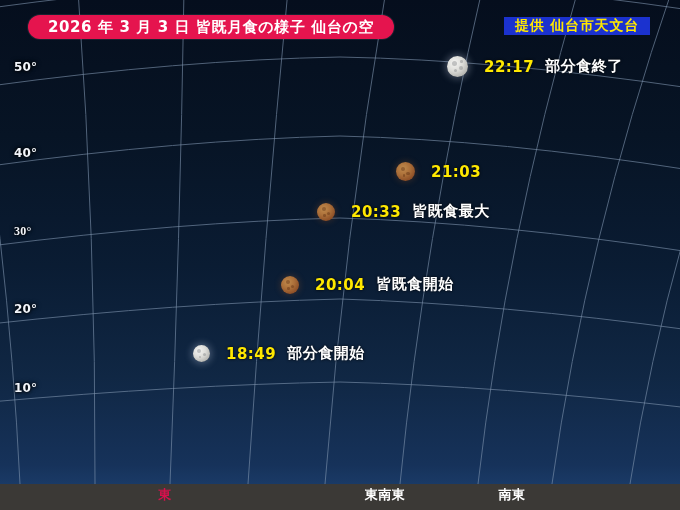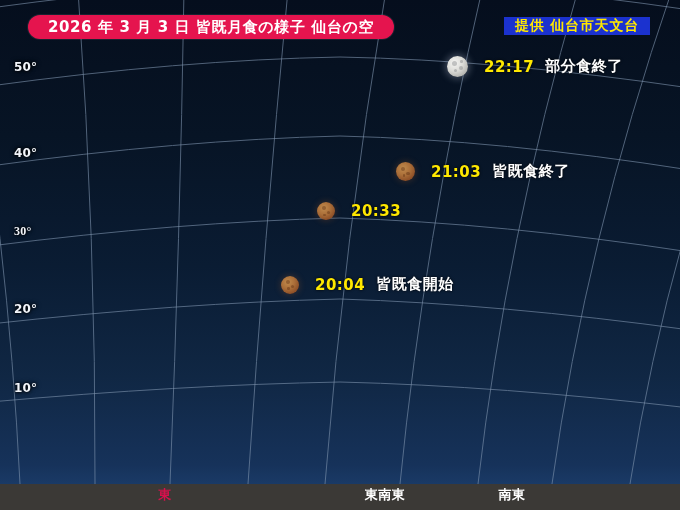--- a/index.html
+++ b/index.html
@@ -177,42 +177,51 @@
     <span class="evt-name">部分食終了</span>
   </div>
 
   <div class="moon-event" style="left:357px;top:162px;margin-left:39px;">
     <div class="moon-disc moon-eclipse" style="width:19px;height:19px;">
       <span class="crater" style="left:26%;top:24%;width:22%;height:22%;"></span>
       <span class="crater" style="left:54%;top:50%;width:18%;height:18%;"></span>
       <span class="crater" style="left:36%;top:64%;width:14%;height:14%;"></span>
     </div>
     <span class="evt-time">21:03</span>
-    <span class="evt-name">皆既食終了</span>
   </div>
 
   <div class="moon-event" style="left:317px;top:202px;">
     <div class="moon-disc moon-eclipse" style="width:18px;height:18px;">
       <span class="crater" style="left:26%;top:24%;width:22%;height:22%;"></span>
       <span class="crater" style="left:54%;top:50%;width:18%;height:18%;"></span>
       <span class="crater" style="left:36%;top:64%;width:14%;height:14%;"></span>
     </div>
     <span class="evt-time">20:33</span>
+    <span class="evt-name">皆既食最大</span>
   </div>
 
   <div class="moon-event" style="left:281px;top:246px;margin-top:29px;">
     <div class="moon-disc moon-eclipse" style="width:18px;height:18px;">
       <span class="crater" style="left:26%;top:24%;width:22%;height:22%;"></span>
       <span class="crater" style="left:54%;top:50%;width:18%;height:18%;"></span>
       <span class="crater" style="left:36%;top:64%;width:14%;height:14%;"></span>
     </div>
     <span class="evt-time">20:04</span>
     <span class="evt-name">皆既食開始</span>
   </div>
 
+  <div class="moon-event" style="left:193px;top:344px;">
+    <div class="moon-disc moon-bright" style="width:17px;height:17px;">
+      <span class="crater" style="left:25%;top:22%;width:24%;height:24%;"></span>
+      <span class="crater" style="left:56%;top:46%;width:19%;height:19%;"></span>
+      <span class="crater" style="left:33%;top:62%;width:15%;height:15%;"></span>
+    </div>
+    <span class="evt-time">18:49</span>
+    <span class="evt-name">部分食開始</span>
+  </div>
 
   <div id="horizon-line"></div>
   <div id="ground"></div>
 
   <div class="compass-label cardinal" style="left:165px;">東</div>
   <div class="compass-label" style="left:341px;margin-left:44px;">東南東</div>
   <div class="compass-label" style="left:512px;font-family:Liberation Mono, monospace;">南東</div>
 
 </div>
 

